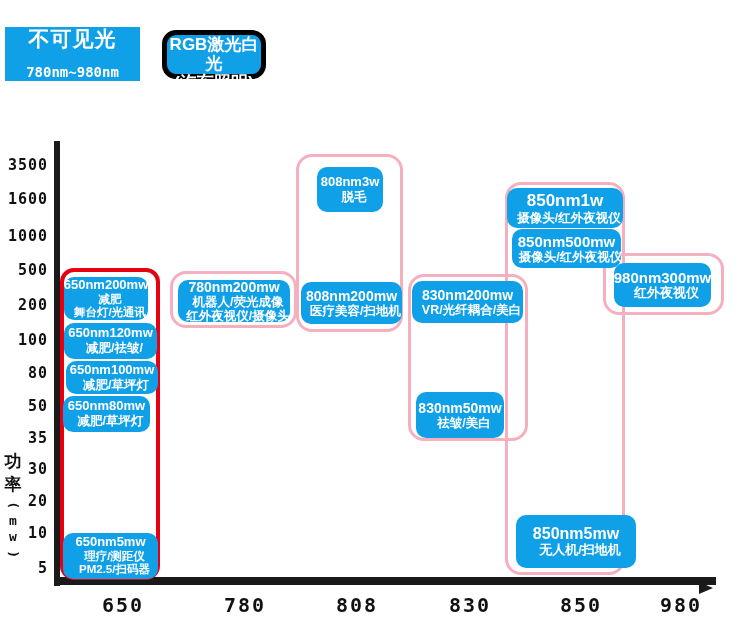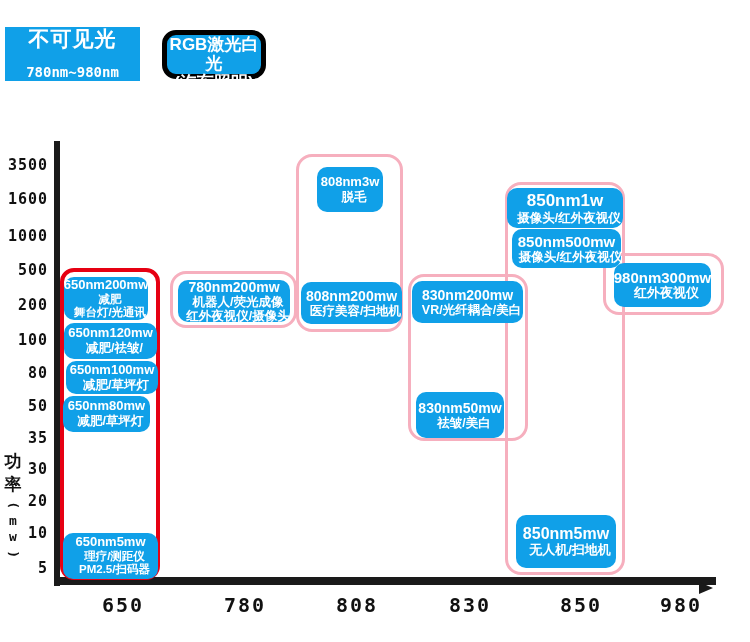--- a/index.html
+++ b/index.html
@@ -150,21 +150,21 @@
   </div>
 
   <div class="bbox" style="left:507px;top:188px;width:116px;height:40px">
     <span class="t t17">850nm1w</span>
     <span class="l l12">摄像头/红外夜视仪</span>
   </div>
   <div class="bbox" style="left:512px;top:229px;width:109px;height:39px">
     <span class="t t15">850nm500mw</span>
     <span class="l l12">摄像头/红外夜视仪</span>
   </div>
-  <div class="bbox" style="left:516px;top:515px;width:100px;height:53px">
+  <div class="bbox" style="left:516px;top:515px;width:120px;height:53px">
     <span class="t t16">850nm5mw</span>
     <span class="l l13">无人机/扫地机</span>
   </div>
 
   <div class="bbox" style="left:614px;top:263px;width:97px;height:44px">
     <span class="t t15">980nm300mw</span>
     <span class="l l13">红外夜视仪</span>
   </div>
 
 </div>

